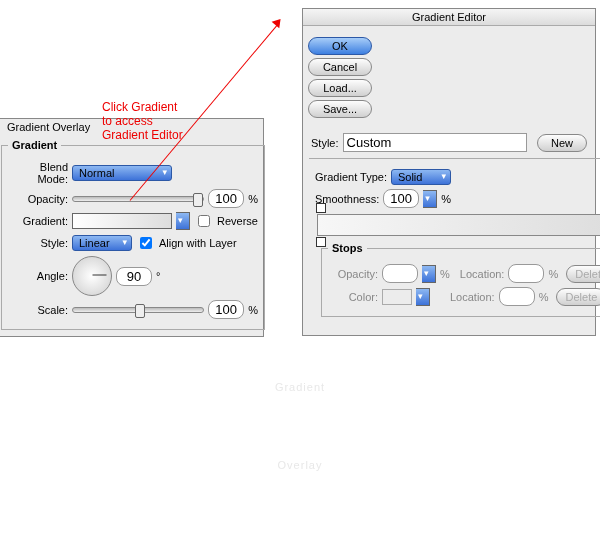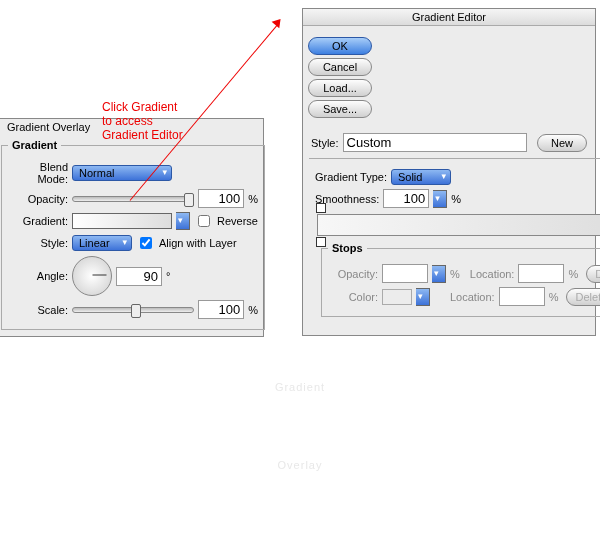--- a/index.html
+++ b/index.html
@@ -4,21 +4,21 @@
 <style>
   * { box-sizing: border-box; font-family: "Lucida Grande", "Segoe UI", sans-serif; font-size: 11px; }
   body { margin: 0; width: 600px; height: 535px; background: #fff; position: relative; overflow: hidden; }
   .panel { position: absolute; background: #ececec; border: 1px solid #888; }
   .panel-title { background: linear-gradient(#f5f5f5,#dcdcdc); text-align: center; padding: 2px 0; border-bottom: 1px solid #aaa; font-size: 11px; }
   fieldset { border: 1px solid #aaa; margin: 6px; padding: 6px; }
   legend { font-weight: bold; font-size: 11px; padding: 0 4px; }
   .row { display: flex; align-items: center; margin: 4px 0; gap: 4px; }
   .lbl { width: 60px; text-align: right; font-size: 11px; }
   select, input[type=text] { font-size: 13px; border: 1px solid #999; background: #fff; padding: 1px 3px; }
-  .num { width: 46px; text-align: right; }
+  .num { width: 36px; text-align: center; border-radius: 8px; }
   .mac-select { background: linear-gradient(#8db8f2,#3d72d8); color:#000; border:1px solid #2c58a6; border-radius:3px; padding:1px 14px 1px 6px; position:relative; display:inline-block; min-width:60px;}
   .mac-select::after { content:"▾"; position:absolute; right:4px; color:#fff; font-size:9px;}
   .slider { flex:1; height: 6px; background: linear-gradient(#bbb,#eee); border:1px solid #888; border-radius:3px; position:relative; }
   .slider .thumb { position:absolute; top:-4px; width:10px; height:14px; background:#eee; border:1px solid #666; border-radius:2px; }
   .grad-swatch { width:100px; height:16px; border:1px solid #666; background: linear-gradient(90deg,#fff,#ddd); display:inline-block;}
   .drop-btn { width:14px; height:18px; border:1px solid #666; border-left:none; background: linear-gradient(#8db8f2,#3d72d8); display:inline-block; position:relative;}
   .drop-btn::after{content:"▾"; color:#fff; font-size:9px; position:absolute; left:2px; top:2px;}
   .chk { width:12px; height:12px; }
   .dial { width:40px; height:40px; border:1px solid #888; border-radius:50%; background:radial-gradient(#fff,#ccc); position:relative; }
   .dial::after { content:""; position:absolute; left:50%; top:4px; width:1px; height:14px; background:#333; transform-origin:bottom; transform:rotate(90deg);}

